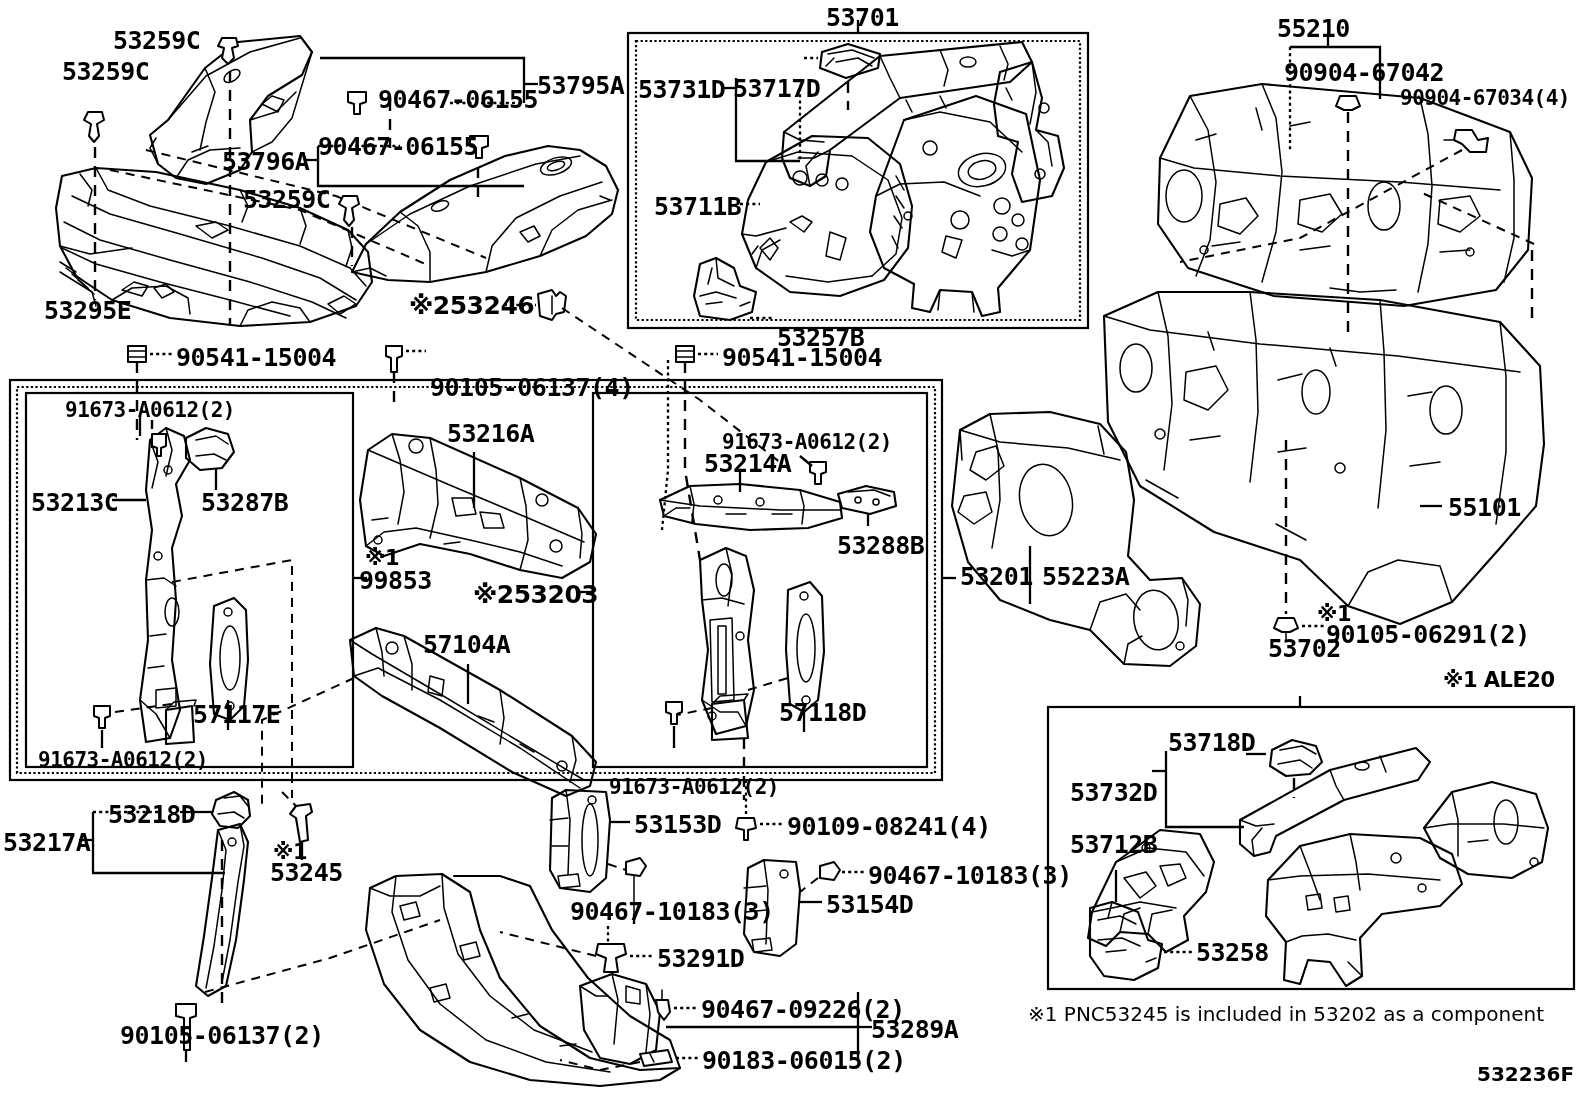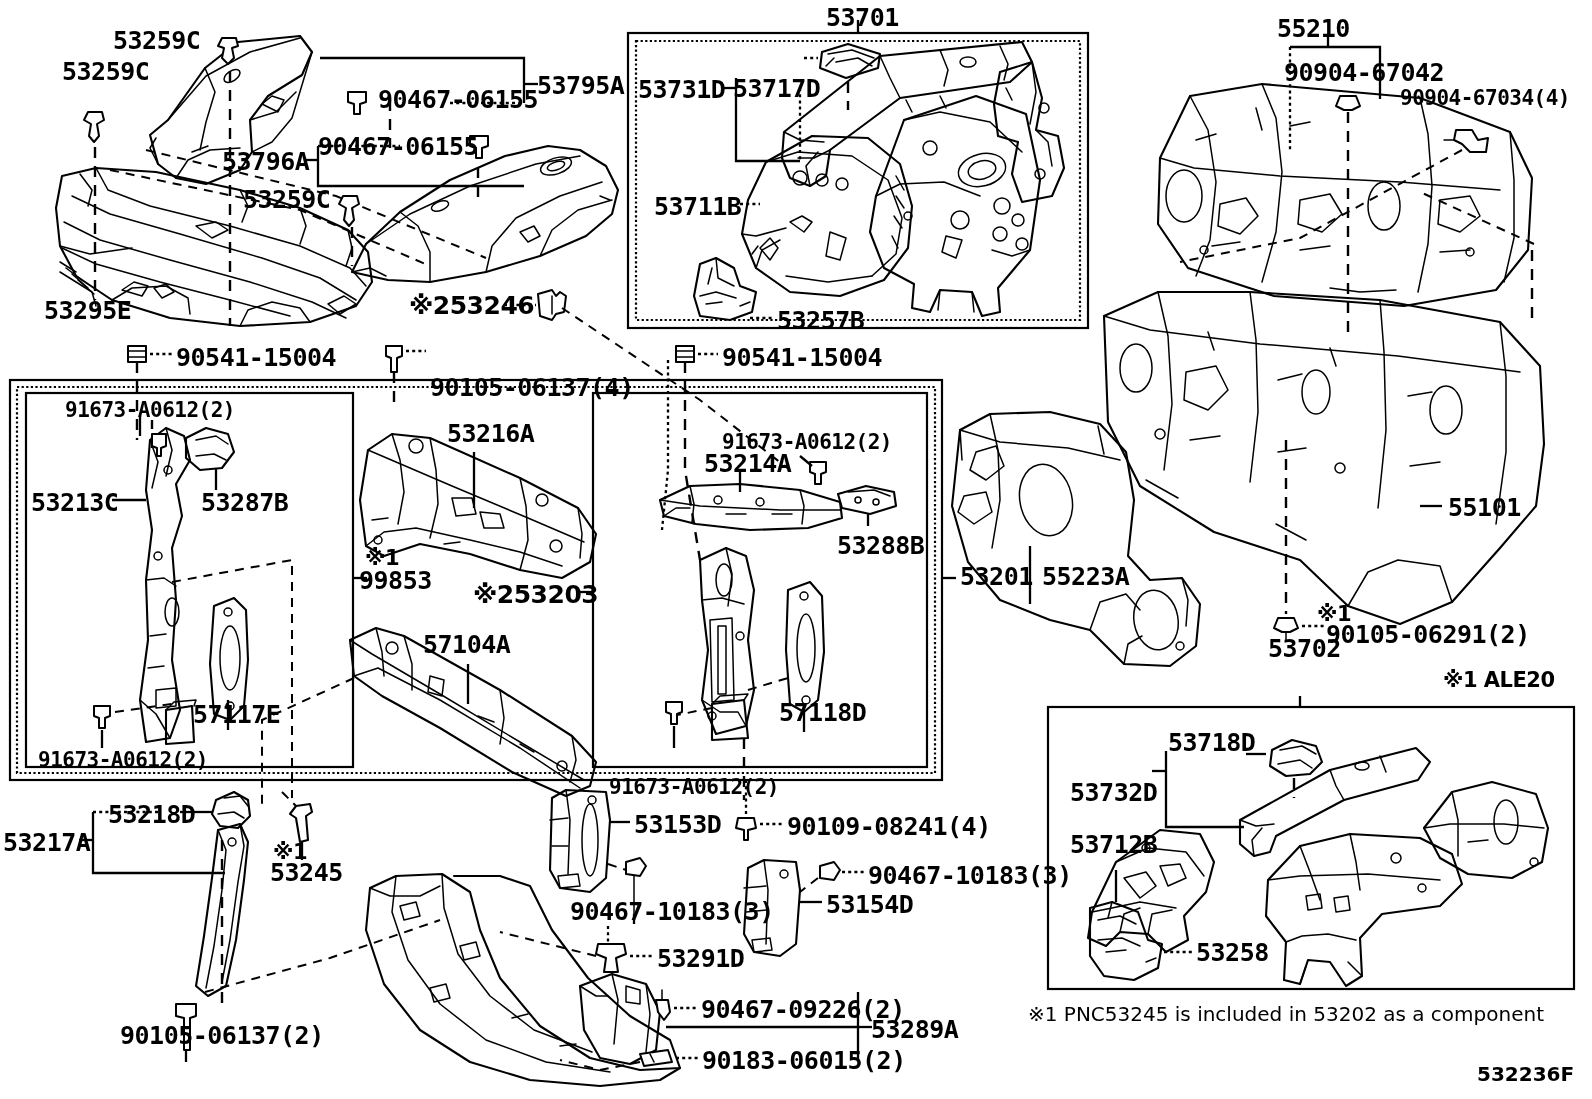--- a/index.html
+++ b/index.html
@@ -707,21 +707,21 @@
 <div class="lbl s26" style="left:44px;top:296px;">53295E</div>
 <div class="lbl s26 mark" style="left:409px;top:291px;">※253246</div>
 <div class="lbl s26" style="left:430px;top:325px;margin-top:48px;">90105-06137(4)</div>
 <div class="lbl s26" style="left:176px;top:343px;">90541-15004</div>
 <div class="lbl s26" style="left:722px;top:343px;">90541-15004</div>
 
 <div class="lbl s26" style="left:826px;top:3px;">53701</div>
 <div class="lbl s26" style="left:733px;top:74px;">53717D</div>
 <div class="lbl s26" style="left:638px;top:75px;">53731D</div>
 <div class="lbl s26" style="left:654px;top:192px;">53711B</div>
-<div class="lbl s26" style="left:777px;top:306px;text-align:center;">53257B</div>
+<div class="lbl s26" style="left:777px;top:323px;text-align:center;">53257B</div>
 
 <div class="lbl s26" style="left:1277px;top:14px;">55210</div>
 <div class="lbl s26" style="left:1284px;top:58px;">90904-67042</div>
 <div class="lbl s22" style="left:1400px;top:86px;">90904-67034(4)</div>
 <div class="lbl s26" style="left:1448px;top:493px;">55101</div>
 <div class="lbl s26" style="left:1042px;top:562px;">55223A</div>
 <div class="lbl s26" style="left:960px;top:562px;">53201</div>
 <div class="lbl s22 mark" style="left:1317px;top:602px;">※1</div>
 <div class="lbl s26" style="left:1326px;top:620px;">90105-06291(2)</div>
 

